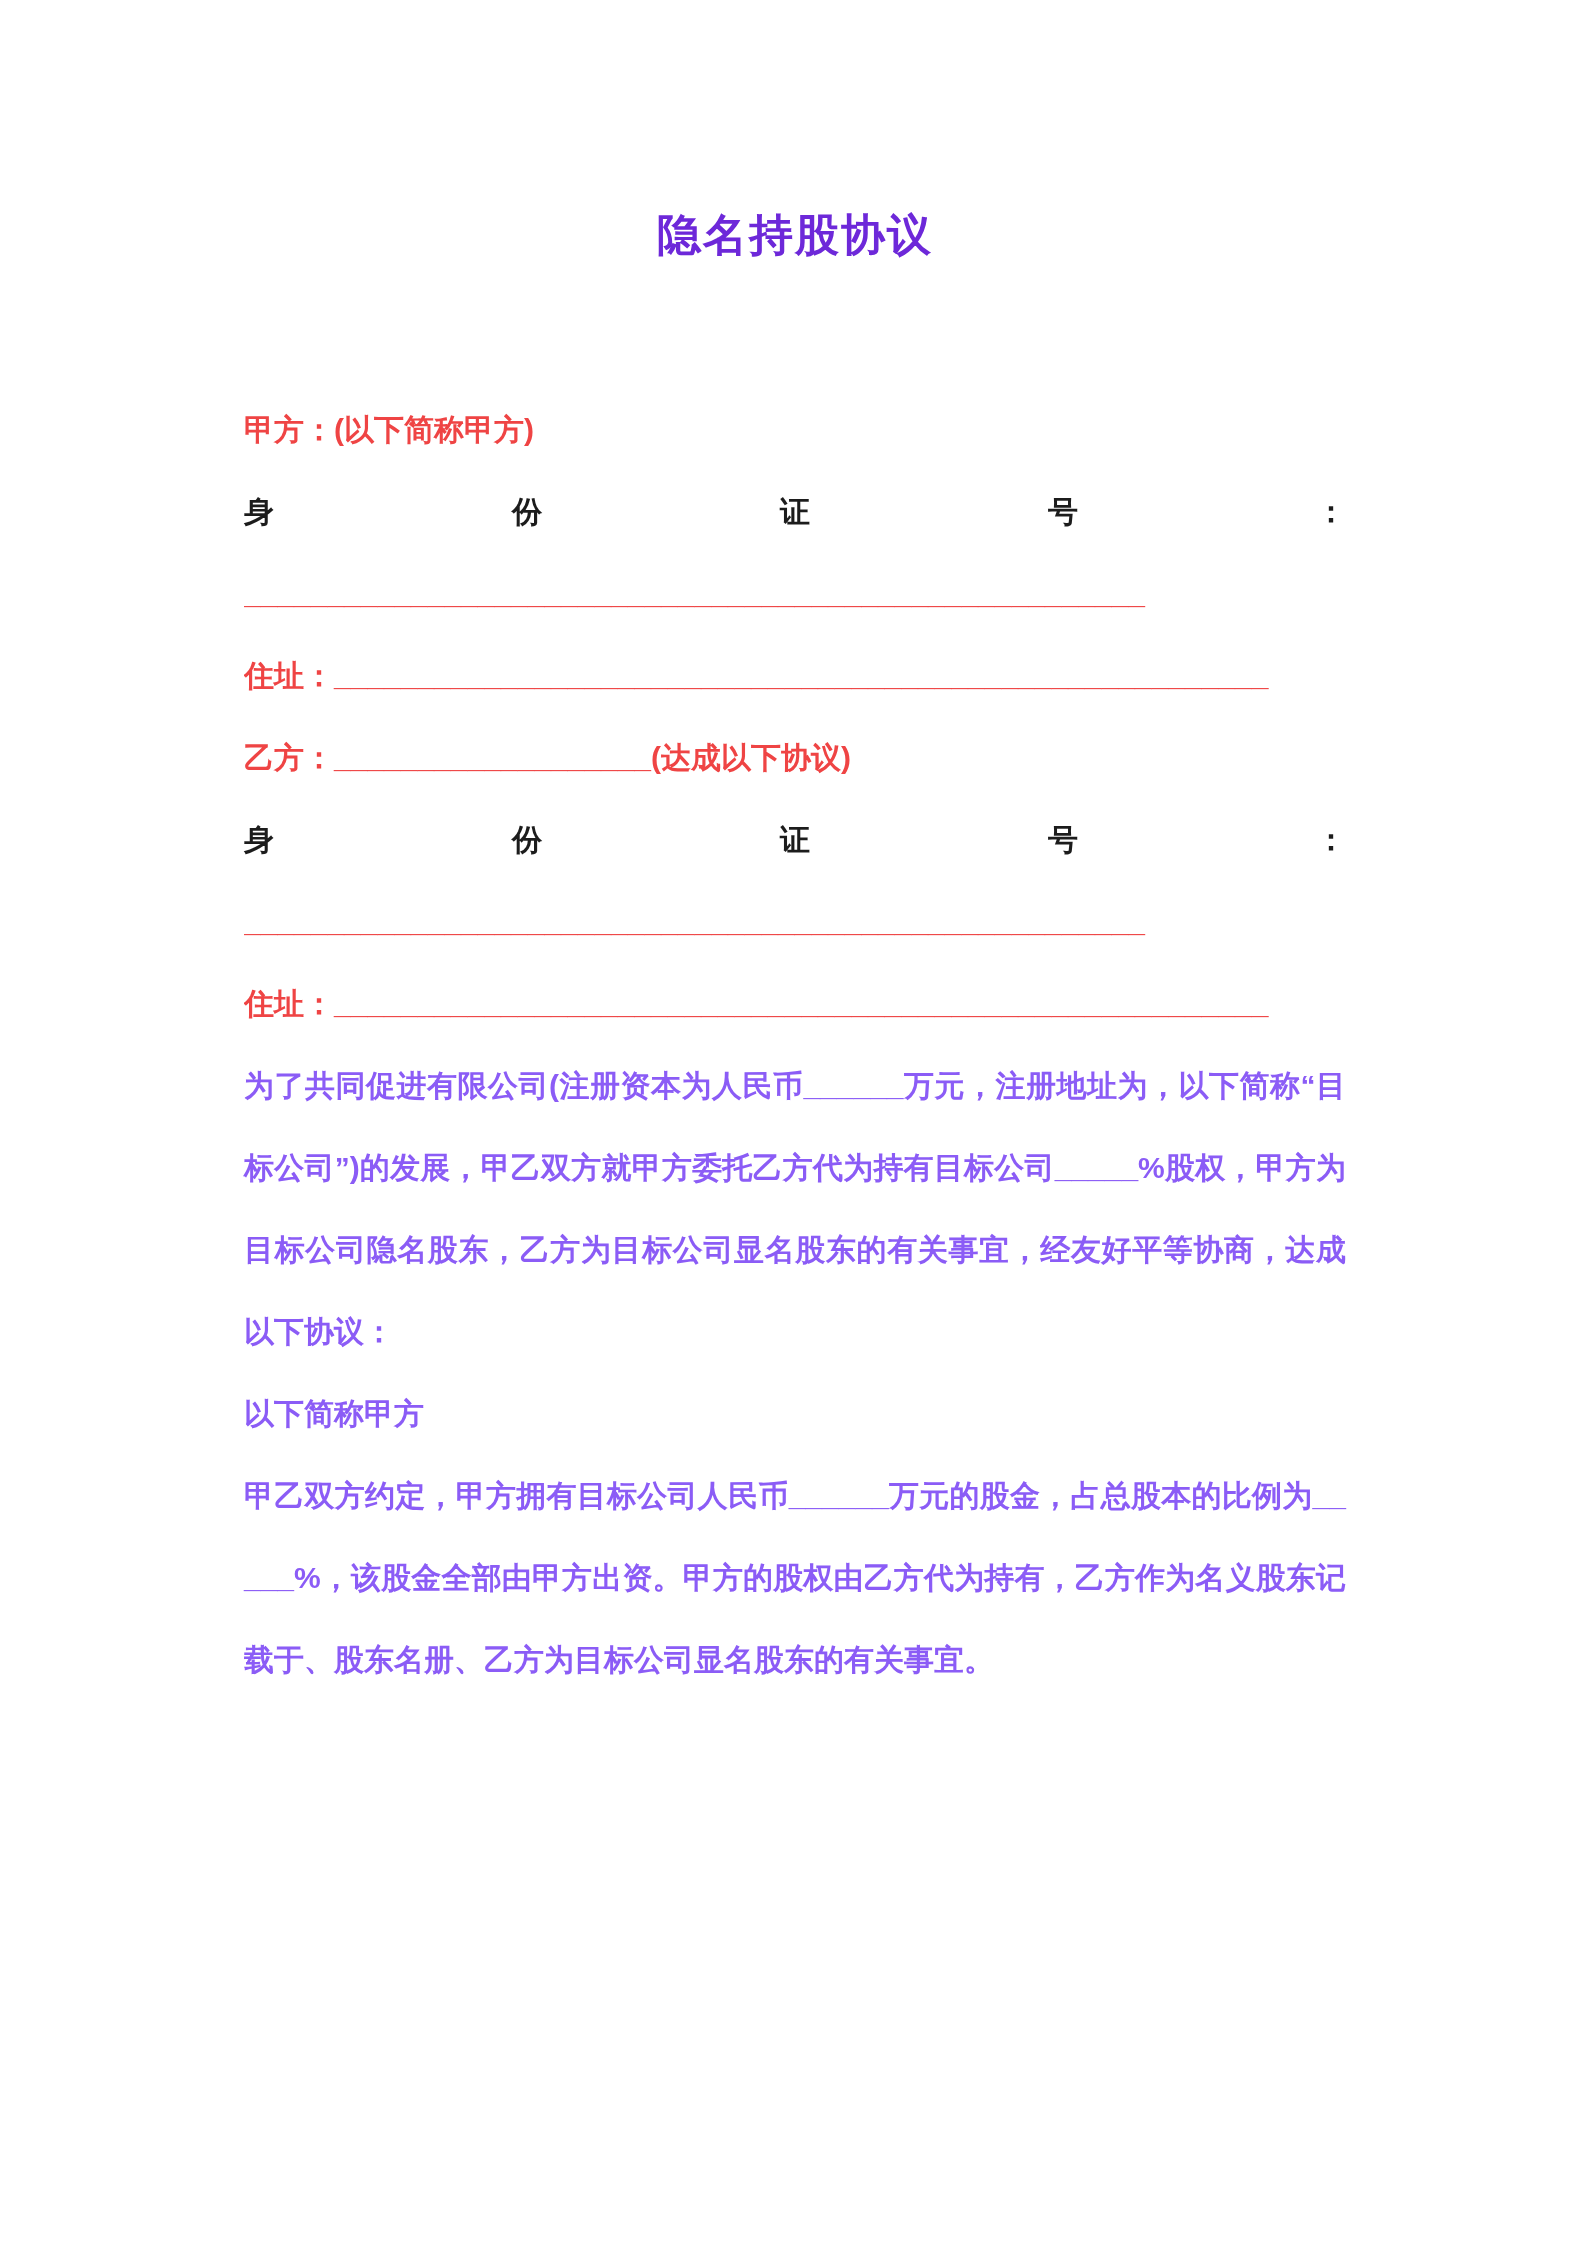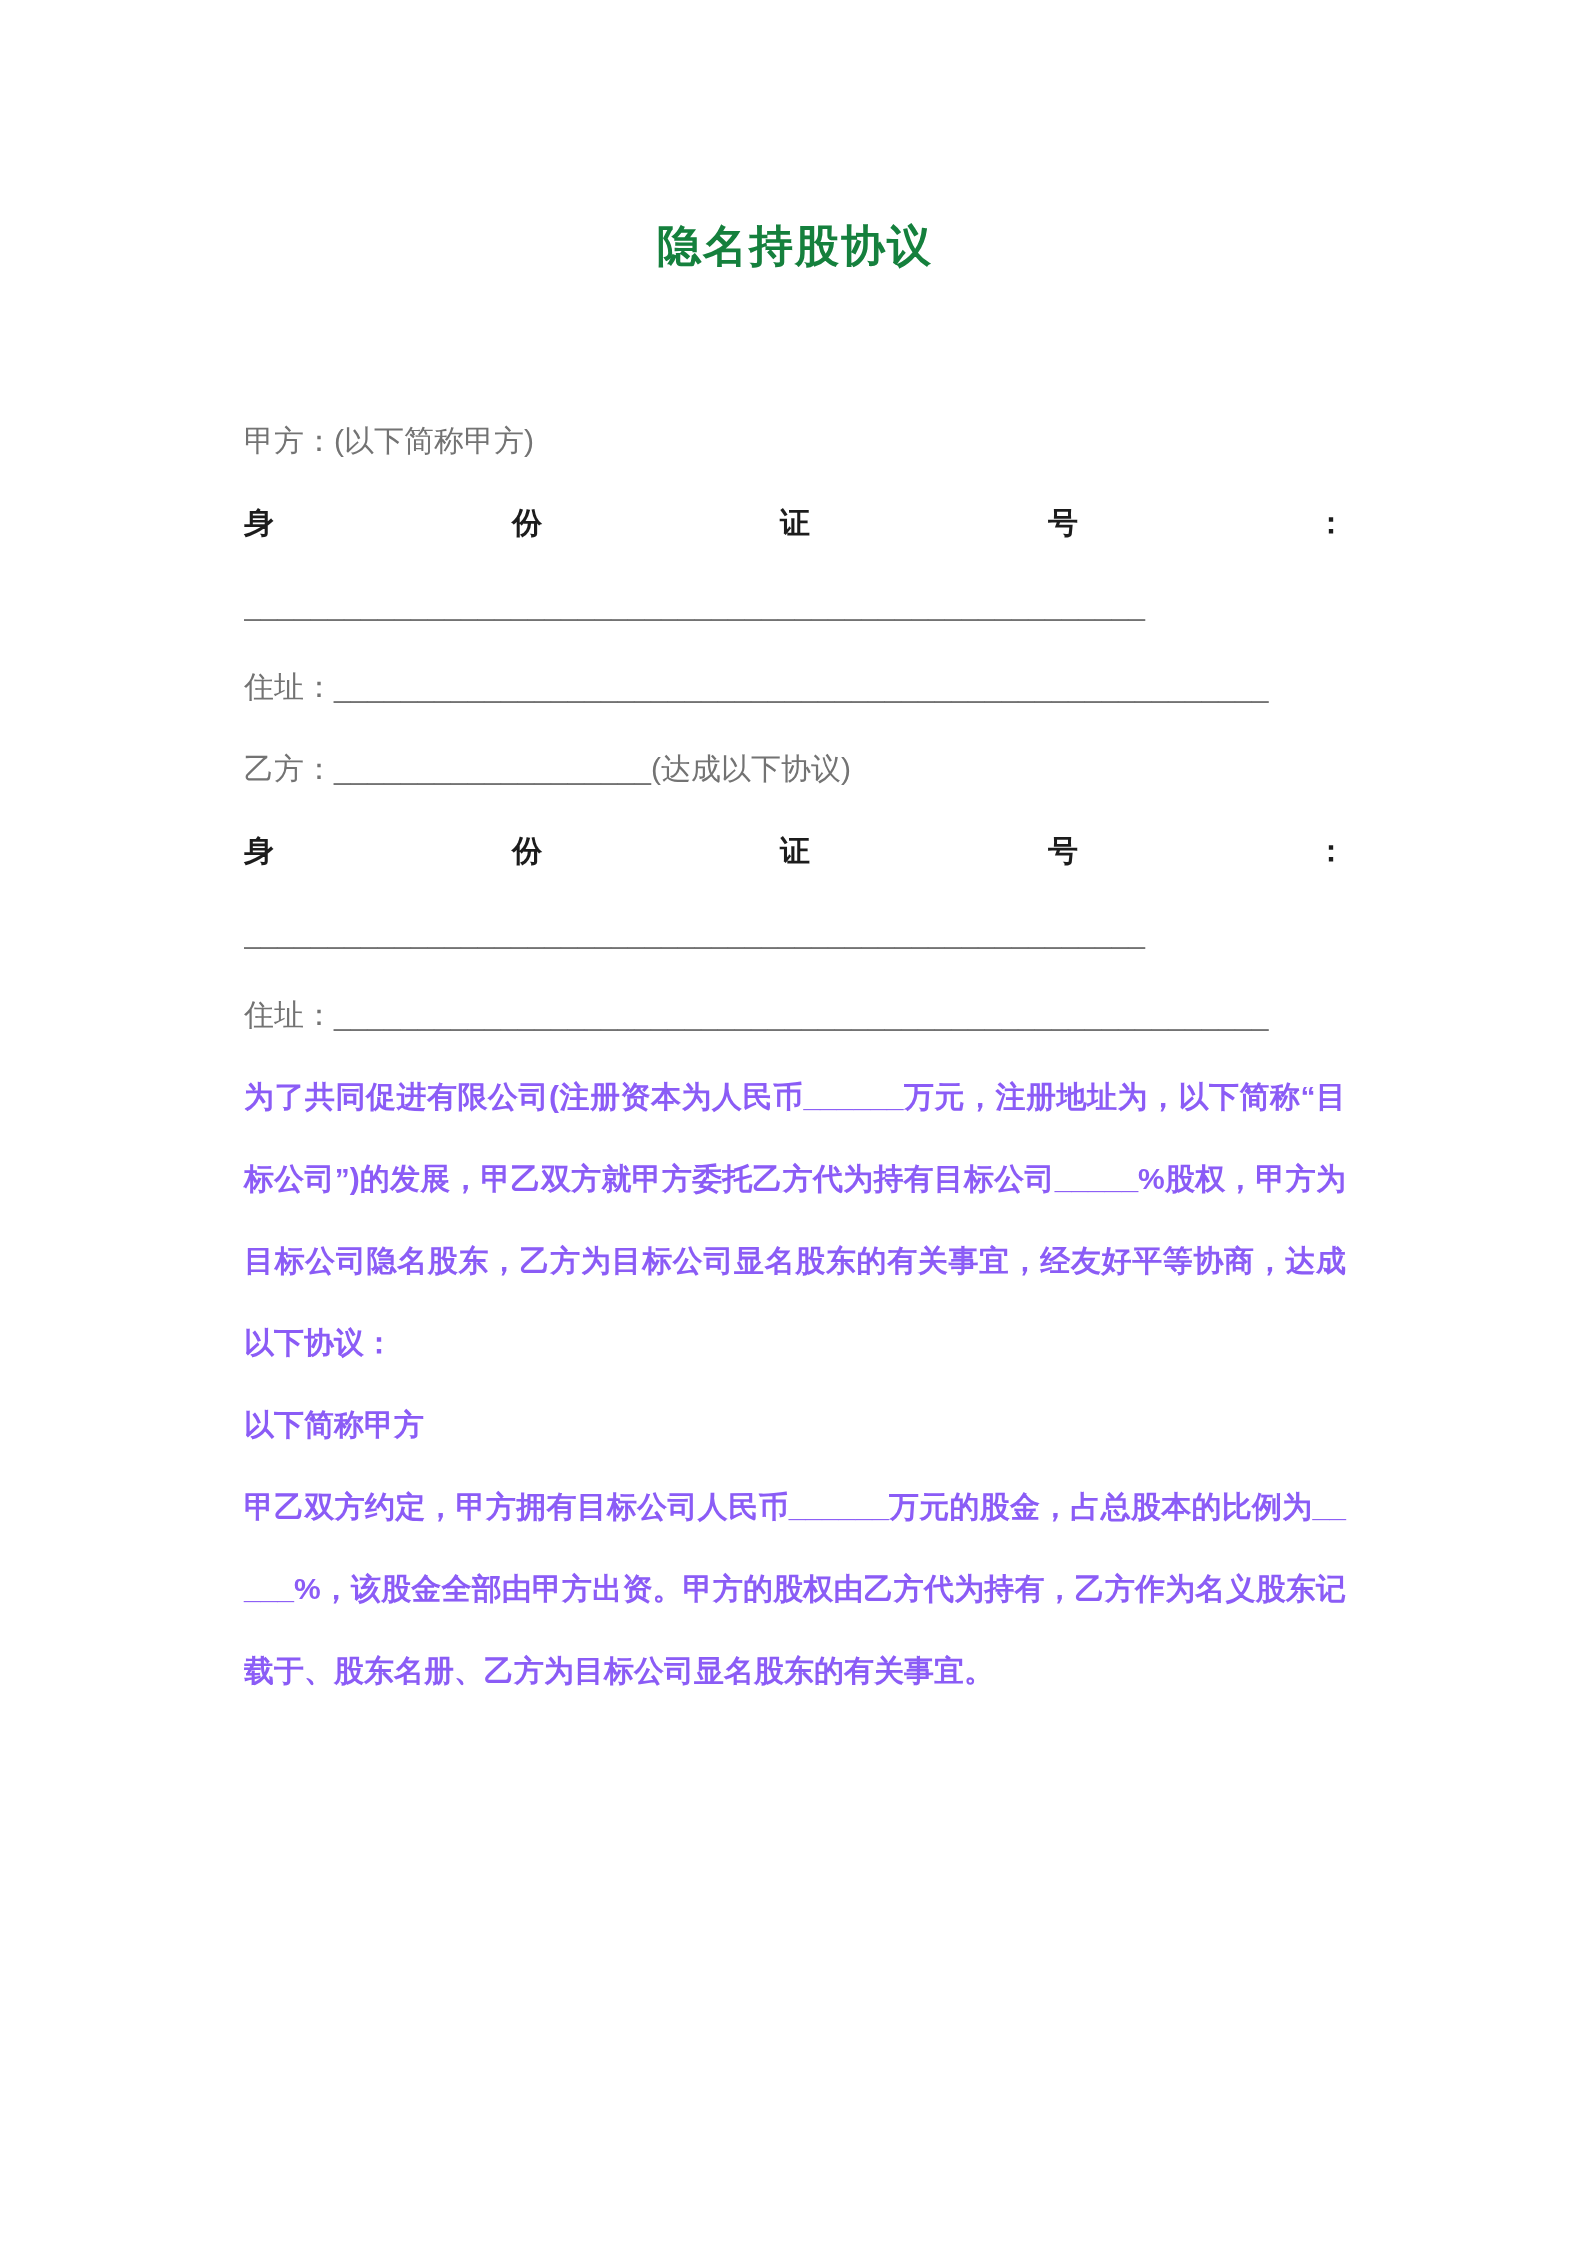--- a/index.html
+++ b/index.html
@@ -24,31 +24,31 @@
     position: absolute;
     left: 244px;
     top: 200px;
     width: 1102px;
   }
   .doc-title {
     text-align: center;
     font-size: 44px;
     font-weight: 700;
     line-height: 60px;
-    margin: 16px 0 124px 0;
-    color: #15803d;
+    margin: 5px 0 124px 0;
+    color: #6d28d9;
     letter-spacing: 2px;
   }
   .line {
     font-size: 30px;
-    font-weight: 400;
+    font-weight: 700;
     line-height: 82px;
     white-space: nowrap;
     overflow: hidden;
-    color: #737373;
+    color: #ef4444;
   }
   .char-justify {
     display: flex;
     justify-content: space-between;
     font-size: 30px;
     font-weight: 600;
     line-height: 82px;
     color: #1c1c1c;
   }
   .char-justify span {

